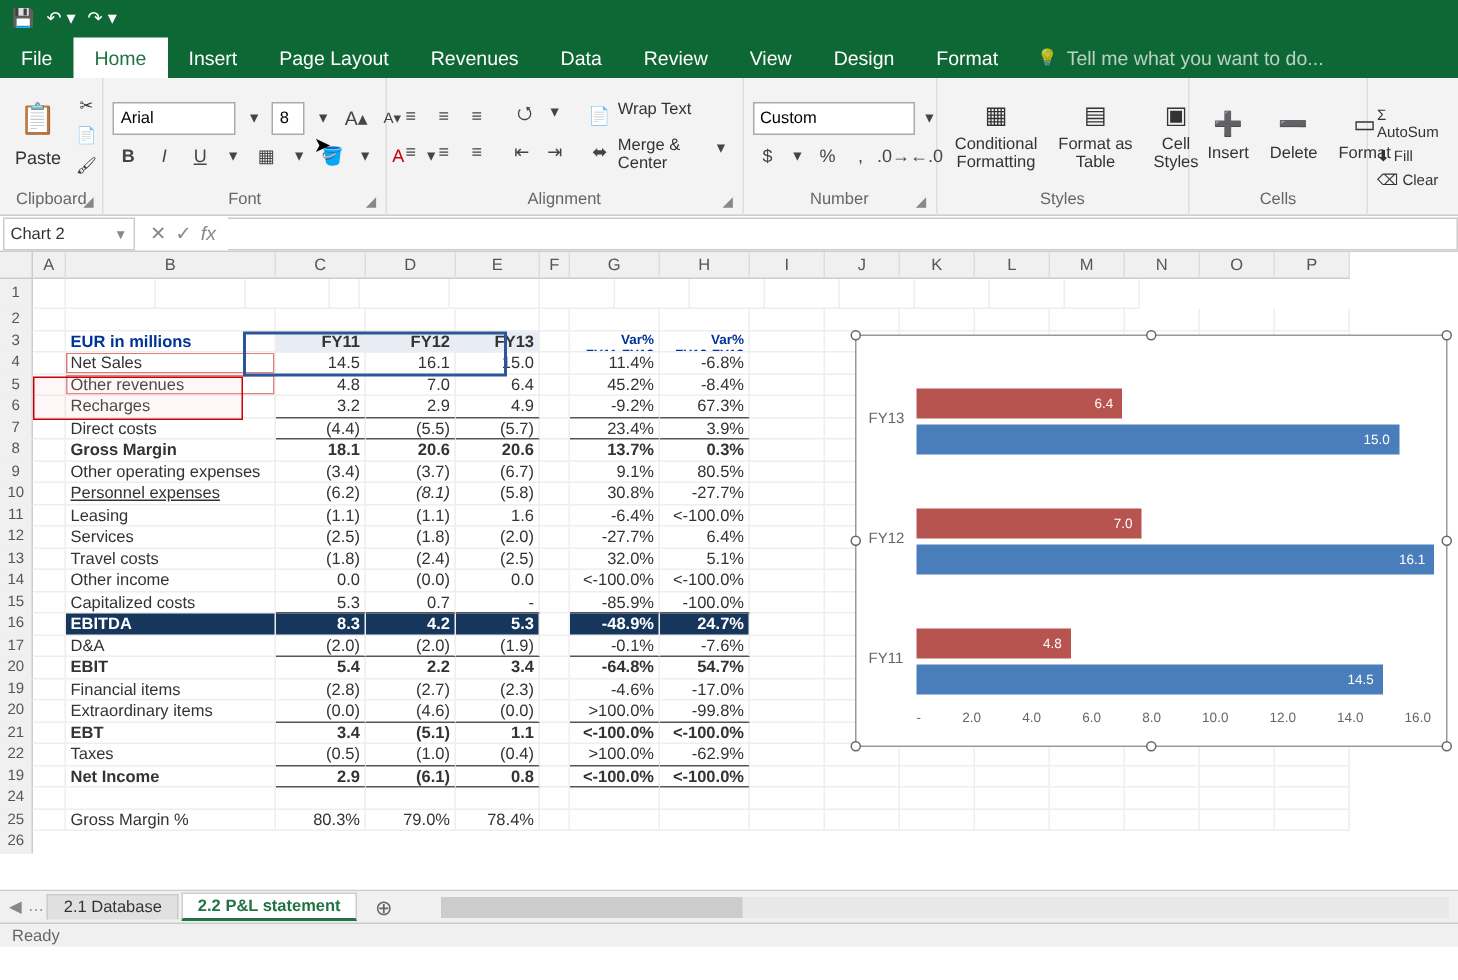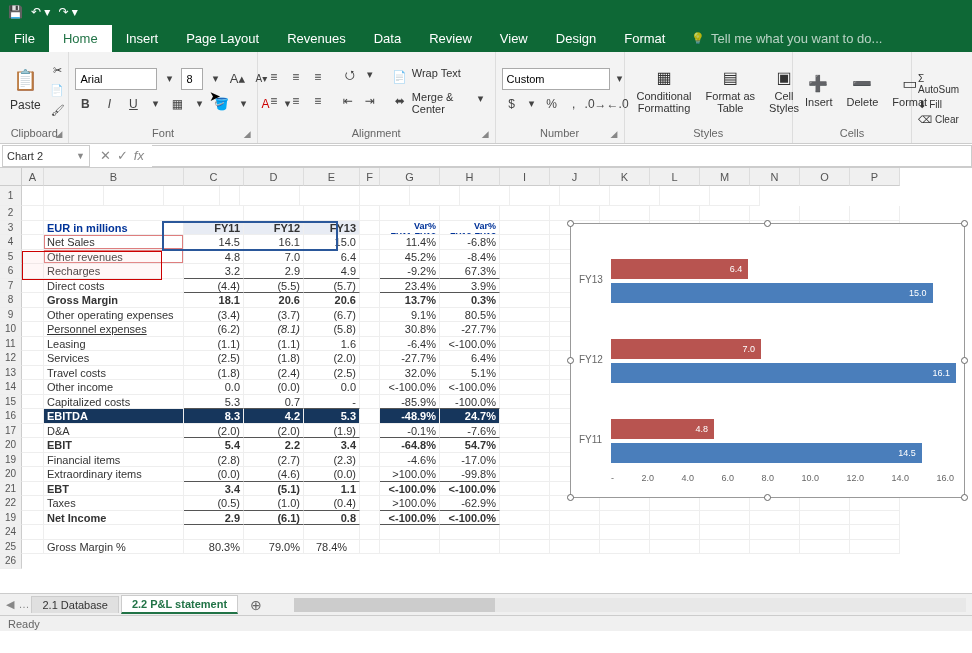--- a/index.html
+++ b/index.html
@@ -762,21 +762,21 @@
         <div class="cell cM" style="width: 50px;"></div>
         <div class="cell cN" style="width: 50px;"></div>
         <div class="cell cO" style="width: 50px;"></div>
         <div class="cell cP" style="width: 50px;"></div>
       </div>
       <div class="row">
         <div class="cell cA" style="width: 22px;"></div>
         <div class="cell cB" style="width: 140px;">Gross Margin %</div>
         <div class="cell cC right" style="width: 60px;">80.3%</div>
         <div class="cell cD right" style="width: 60px;">79.0%</div>
-        <div class="cell cE right" style="width: 56px; text-align: center;">78.4%</div>
+        <div class="cell cE right" style="width: 56px;">78.4%</div>
         <div class="cell cF" style="width: 20px;"></div>
         <div class="cell cG" style="width: 60px;"></div>
         <div class="cell cH" style="width: 60px;"></div>
         <div class="cell cI" style="width: 50px;"></div>
         <div class="cell cJ" style="width: 50px;"></div>
         <div class="cell cK" style="width: 50px;"></div>
         <div class="cell cL" style="width: 50px;"></div>
         <div class="cell cM" style="width: 50px;"></div>
         <div class="cell cN" style="width: 50px;"></div>
         <div class="cell cO" style="width: 50px;"></div>

